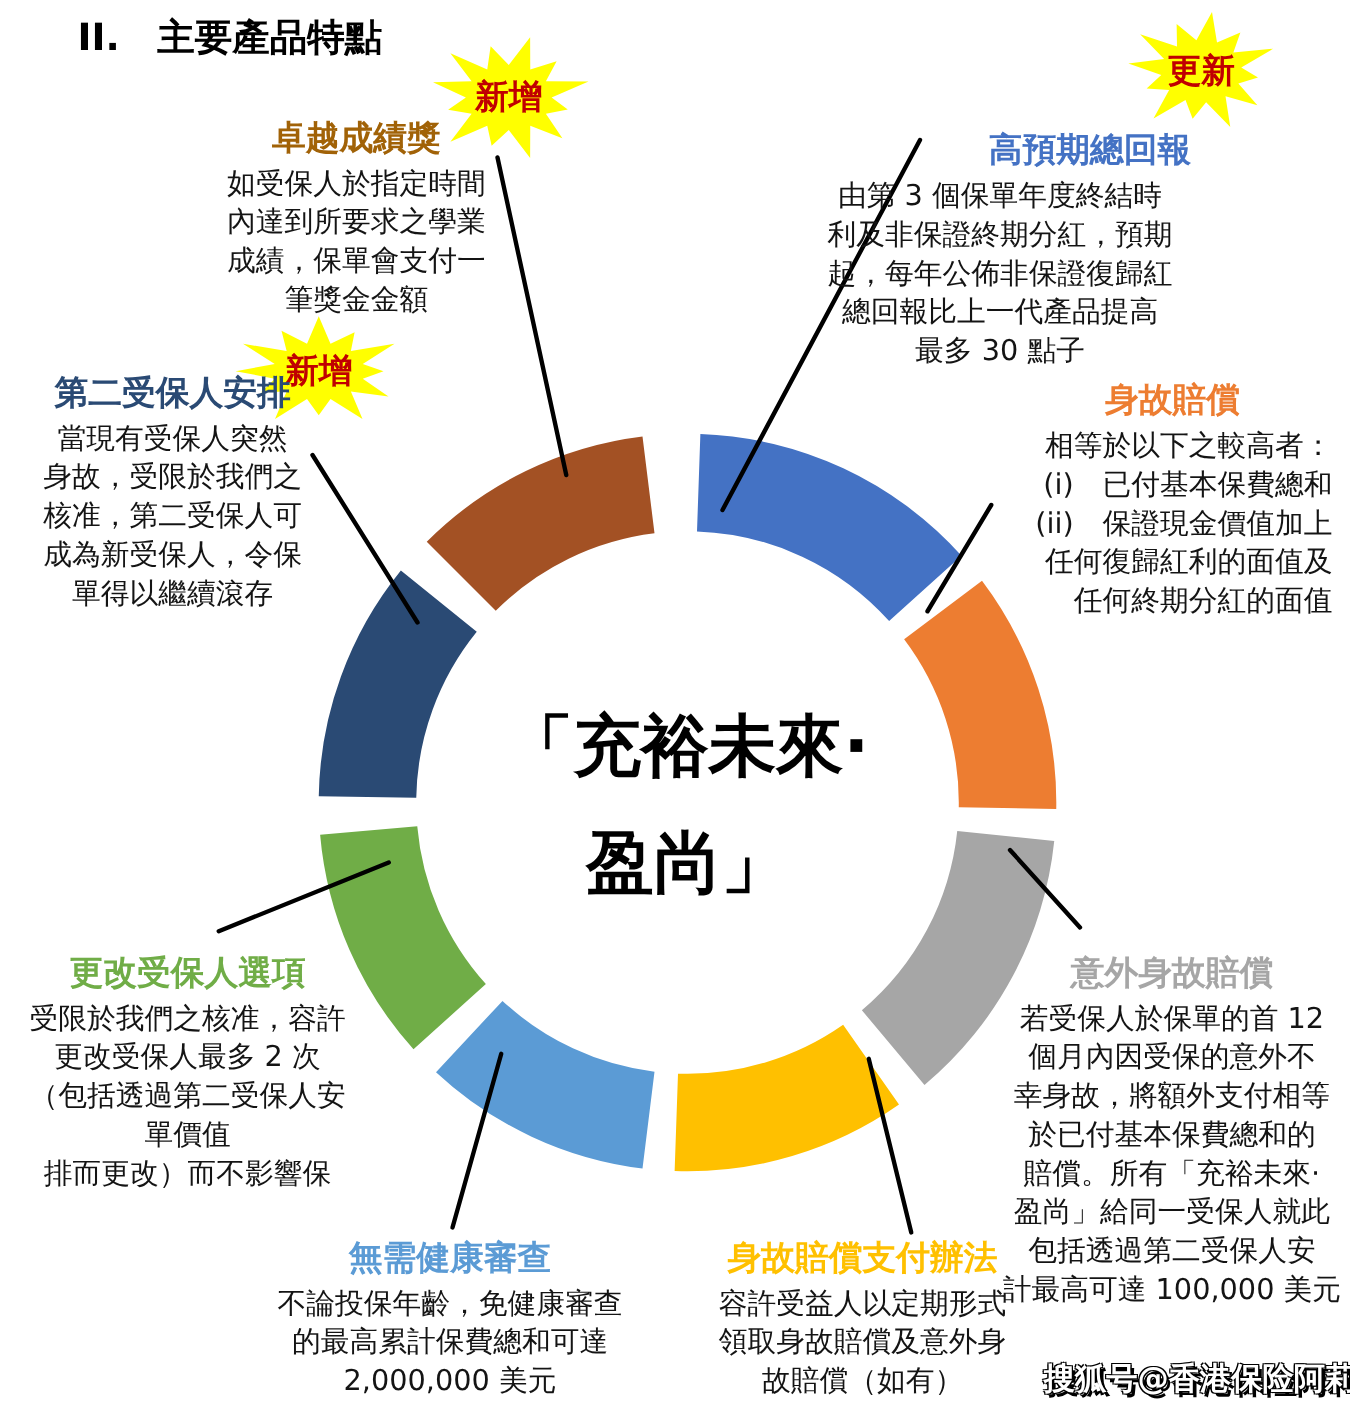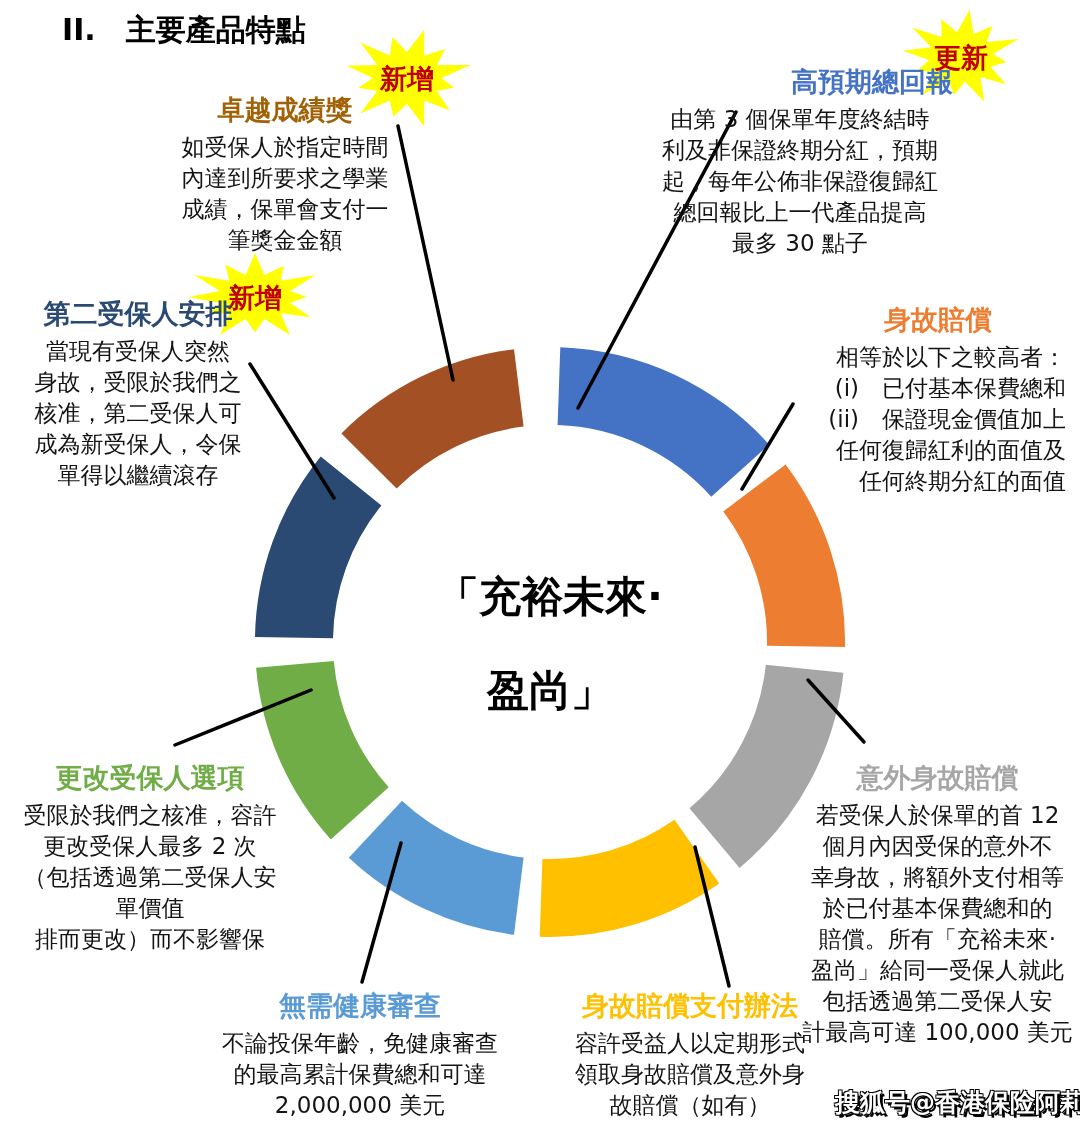--- a/index.html
+++ b/index.html
@@ -22,21 +22,21 @@
   .f-high-expected-return .feature-title{transform:translateX(72px);}
   .f-second-insured{left:8px;top:296px;width:260px;}
   .f-death-benefit{left:810px;top:302px;width:256px;}
   .f-death-benefit .feature-body{text-align:right;}
   .f-accidental-death-benefit{left:795px;top:760px;width:285px;}
   .f-change-insured-option{left:0px;top:760px;width:300px;}
   .f-no-medical-underwriting{left:210px;top:988px;width:300px;}
   .f-death-benefit-settlement{left:560px;top:988px;width:260px;}
   .center-title{
     position:absolute;left:340px;top:550px;width:420px;z-index:2;
-    font-size:42px;line-height:94px;font-weight:bold;color:#000;text-align:center;
+    font-size:54px;line-height:94px;font-weight:bold;color:#000;text-align:center;
     white-space:nowrap;
   }
   .watermark{
     position:absolute;left:835px;top:1086px;z-index:3;
     font-size:25px;font-weight:bold;color:#ffffff;white-space:nowrap;
     text-shadow:3px 3px 0 #000,-1px -1px 0 #000,1px -1px 0 #000,-1px 1px 0 #000,1px 1px 0 #000;
   }
 </style>
 </head>
 <body>
@@ -76,21 +76,21 @@
     <div class="feature-title" style="color: #a16207;">卓越成績獎</div>
     <div class="feature-body">
         <div class="body-line">如受保人於指定時間</div>
         <div class="body-line">內達到所要求之學業</div>
         <div class="body-line">成績，保單會支付一</div>
         <div class="body-line">筆獎金金額</div>
       </div>
   </div>
 
   <div class="feature f-high-expected-return">
-    <div class="feature-title" style="color: rgb(68, 114, 196);">高預期總回報</div>
+    <div class="feature-title" style="color: rgb(68, 114, 196); margin-top: 38px;">高預期總回報</div>
     <div class="feature-body">
         <div class="body-line">由第 3 個保單年度終結時</div>
         <div class="body-line">利及非保證終期分紅，預期</div>
         <div class="body-line">起，每年公佈非保證復歸紅</div>
         <div class="body-line">總回報比上一代產品提高</div>
         <div class="body-line">最多 30 點子</div>
       </div>
   </div>
 
   <div class="feature f-second-insured">

